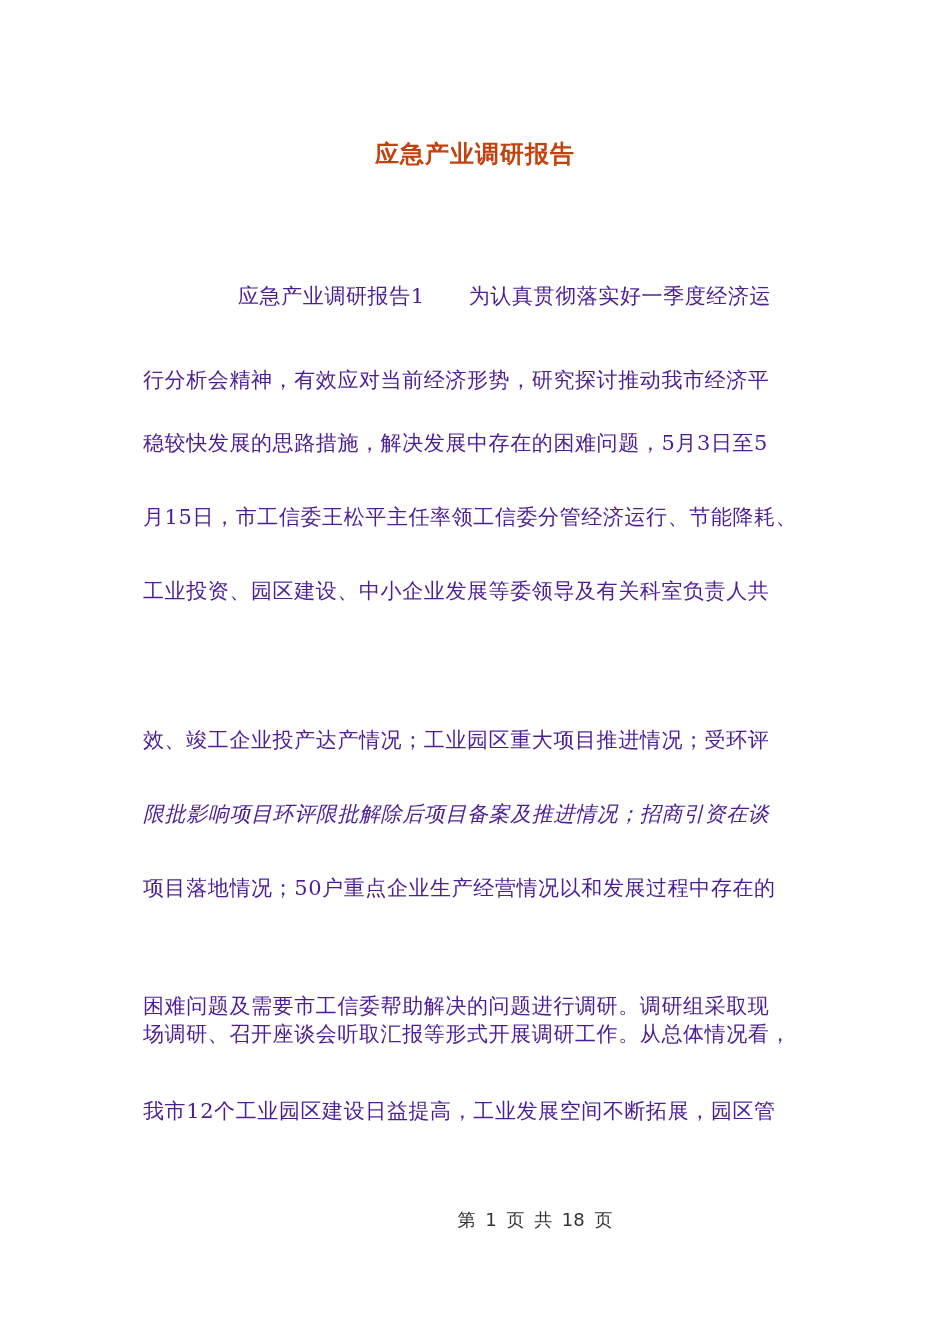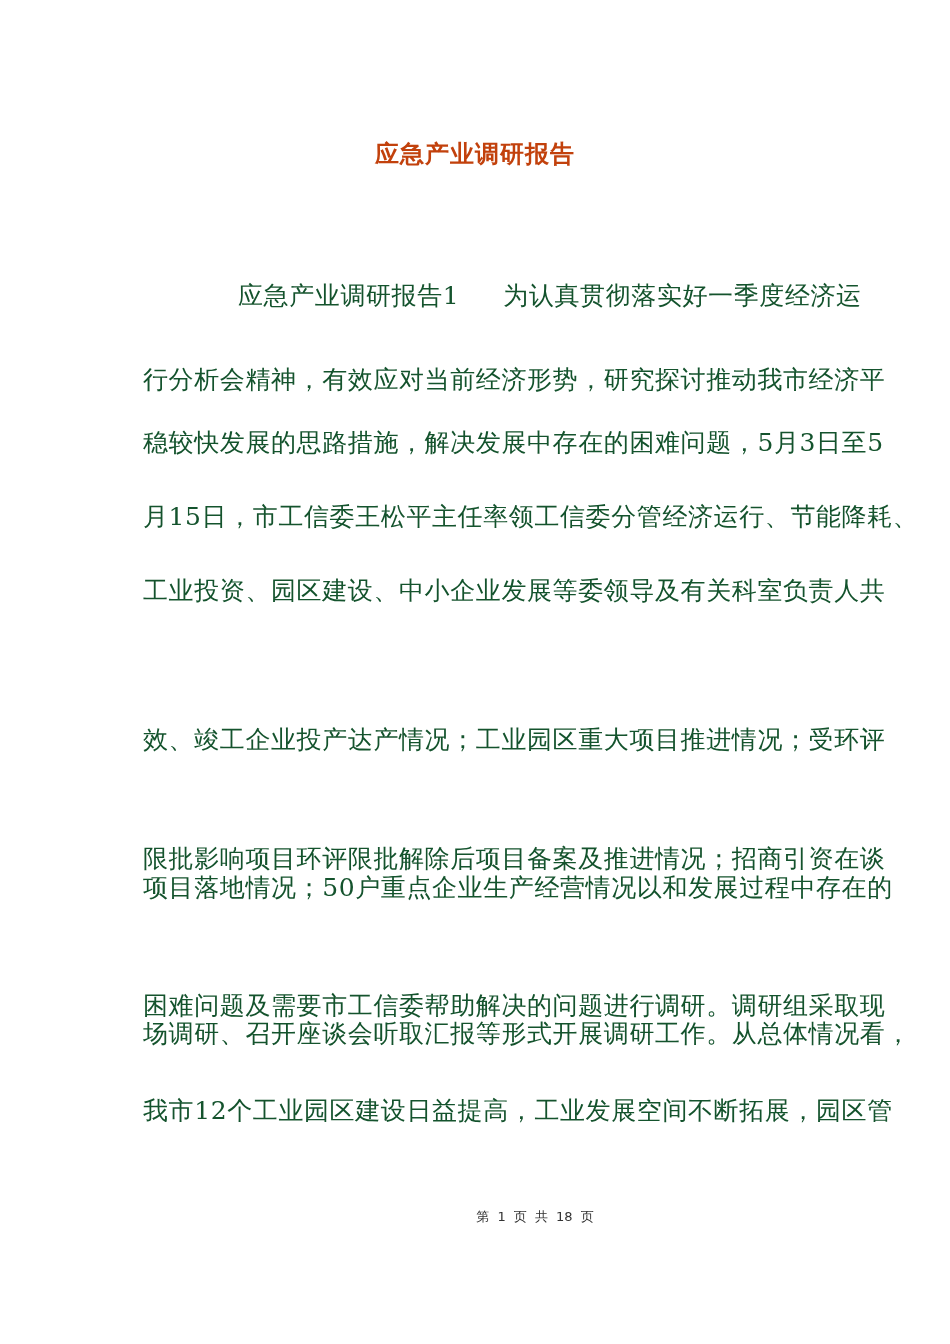--- a/index.html
+++ b/index.html
@@ -32,41 +32,41 @@
     font-family: "DejaVu Sans", "Liberation Sans", sans-serif;
     font-weight: bold;
     font-size: 24px;
     letter-spacing: 1px;
     line-height: 32px;
   }
   .body-line {
     position: absolute;
     left: 143px;
     width: 670px;
-    font-size: 25px;
+    font-size: 21px;
     line-height: 30px;
     white-space: nowrap;
     letter-spacing: 0.6px;
-    color: #14532d;
+    color: #4c1d95;
   }
   .first-line {
     left: 238px;
   }
   .first-line .gap {
     display: inline-block;
     width: 44px;
   }
   .footer {
     position: absolute;
     left: 0;
     width: 950px;
     top: 1208px;
     text-align: center;
     font-family: "DejaVu Sans", "Liberation Sans", sans-serif;
-    font-size: 13px;
+    font-size: 18px;
     color: #333333;
     padding-left: 120px;
     box-sizing: border-box;
     word-spacing: 4px;
   }
 </style>
 </head>
 <body>
 
 <div class="page">
@@ -75,21 +75,21 @@
 
   <div class="body-line first-line" style="top:281px;">
     <span>应急产业调研报告1</span><span class="gap"></span><span>为认真贯彻落实好一季度经济运</span>
   </div>
 
   <div class="body-line" style="top:353px;margin-top:12px;">行分析会精神，有效应对当前经济形势，研究探讨推动我市经济平</div>
   <div class="body-line" style="top:428px;">稳较快发展的思路措施，解决发展中存在的困难问题，5月3日至5</div>
   <div class="body-line" style="top:502px;">月15日，市工信委王松平主任率领工信委分管经济运行、节能降耗、</div>
   <div class="body-line" style="top:576px;">工业投资、园区建设、中小企业发展等委领导及有关科室负责人共</div>
   <div class="body-line" style="top:725px;">效、竣工企业投产达产情况；工业园区重大项目推进情况；受环评</div>
-  <div class="body-line" style="top:844px;">限批影响项目环评限批解除后项目备案及推进情况；招商引资在谈</div>
+  <div class="body-line" style="top:799px;font-style:italic;">限批影响项目环评限批解除后项目备案及推进情况；招商引资在谈</div>
   <div class="body-line" style="top:873px;">项目落地情况；50户重点企业生产经营情况以和发展过程中存在的</div>
   <div class="body-line" style="top:947px;margin-top:44px;">困难问题及需要市工信委帮助解决的问题进行调研。调研组采取现</div>
   <div class="body-line" style="top:1021px;font-family:Liberation Mono, monospace;">场调研、召开座谈会听取汇报等形式开展调研工作。从总体情况看，</div>
   <div class="body-line" style="top:1096px;">我市12个工业园区建设日益提高，工业发展空间不断拓展，园区管</div>
 
   <div class="footer">第 1 页 共 18 页</div>
 
 </div>
 
 </body></html>

